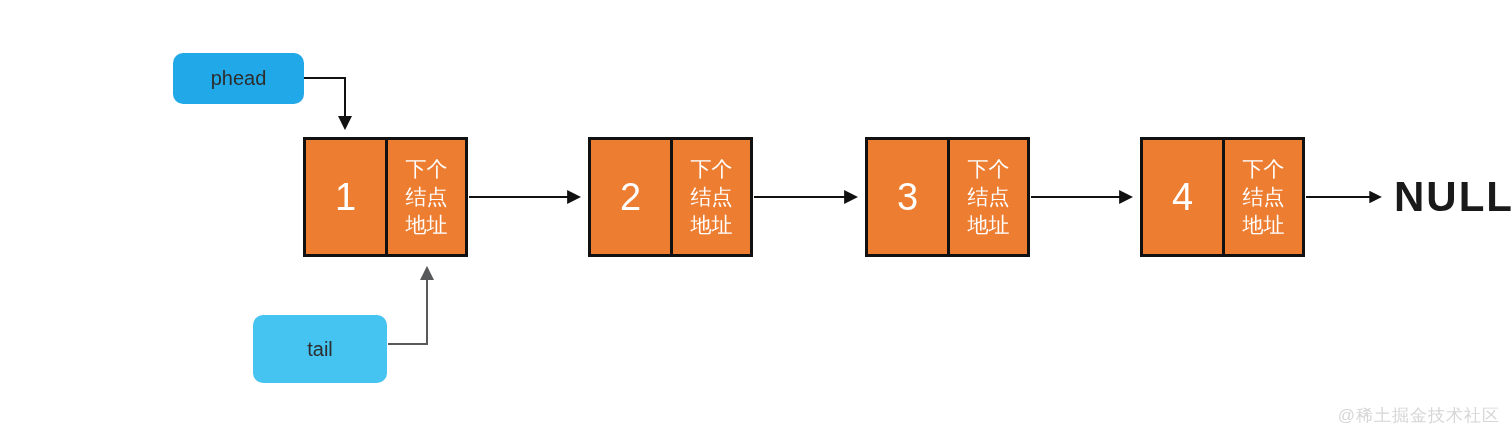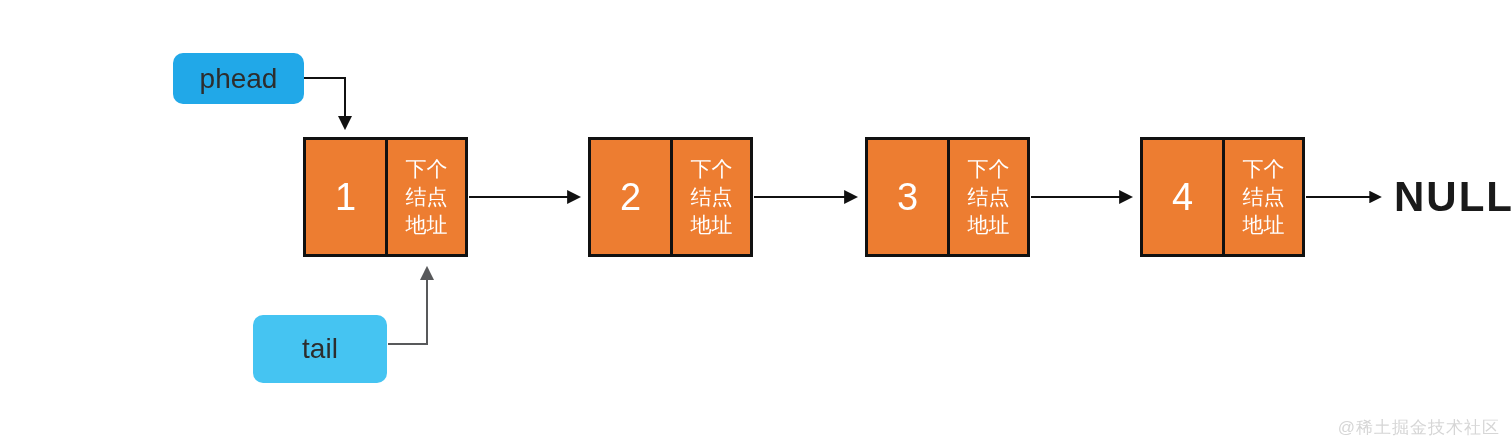--- a/index.html
+++ b/index.html
@@ -11,21 +11,21 @@
     overflow: hidden;
     font-family: "Liberation Sans", "DejaVu Sans", sans-serif;
   }
   
   .ptr-box {
     position: absolute;
     display: flex;
     align-items: center;
     justify-content: center;
     border-radius: 10px;
-    font-size: 28px;
+    font-size: 20px;
     color: #2d2d2d;
   }
   .phead-box { left: 173px; top: 53px;  width: 131px; height: 51px; background: #21a8e8; }
   .tail-box  { left: 253px; top: 315px; width: 134px; height: 68px; background: #45c4f2; }
 
   
   .node {
     position: absolute;
     top: 137px;
     width: 165px;
@@ -76,21 +76,21 @@
     left: 0; top: 0;
     width: 1512px;
     height: 447px;
     pointer-events: none;
   }
 
   
   .watermark {
     position: absolute;
     right: 12px;
-    bottom: 8px;
+    bottom: 20px;
     font-size: 17px;
     color: #d6d6d6;
     letter-spacing: 1px;
   }
 </style>
 </head>
 <body>
 
 <div id="canvas">
 

